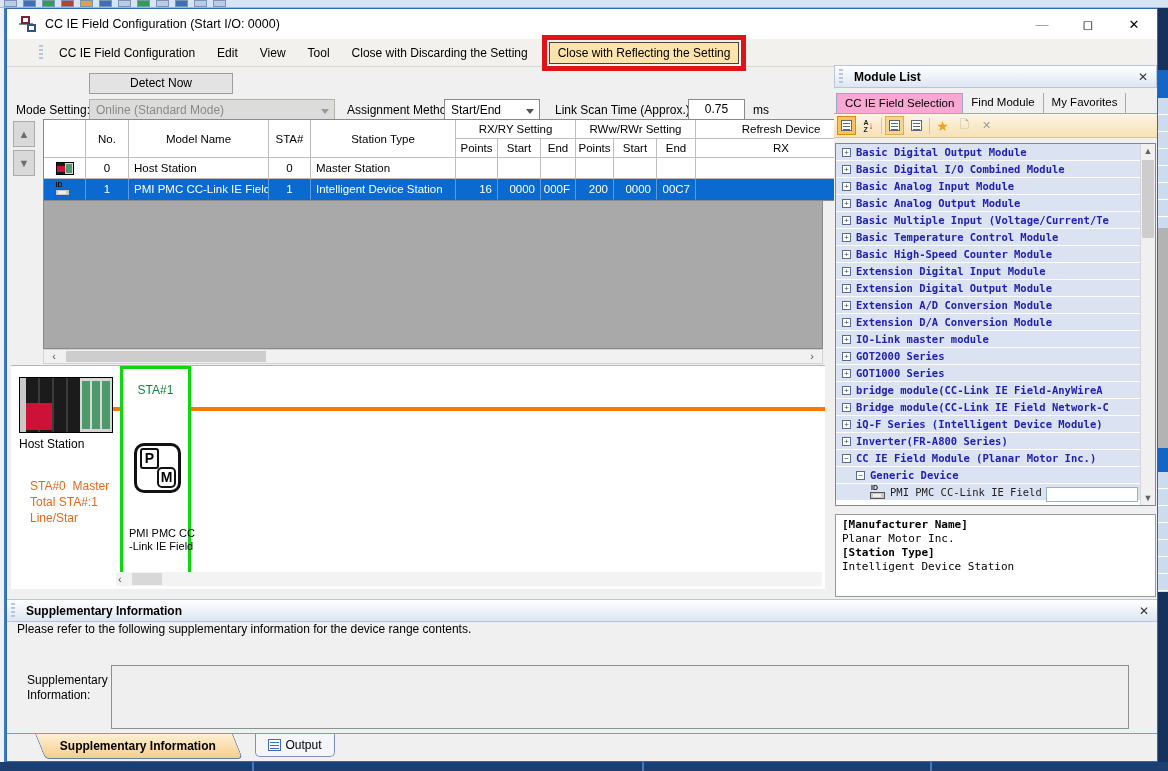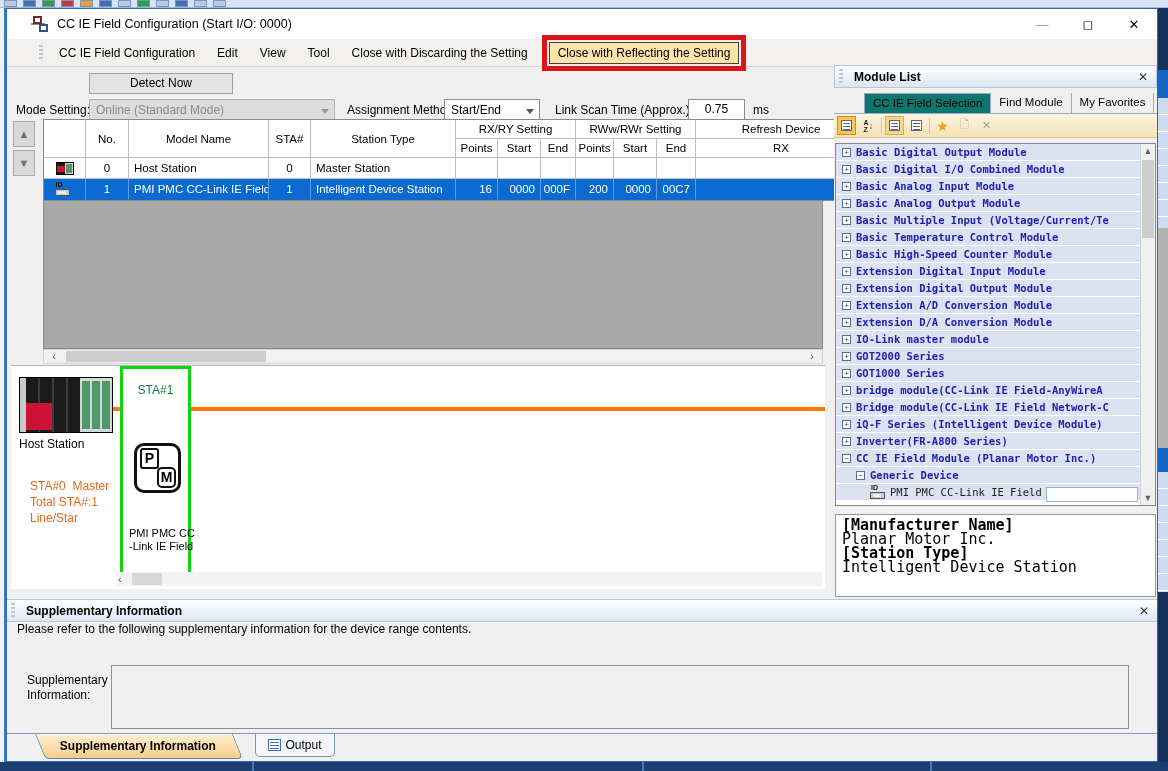--- a/index.html
+++ b/index.html
@@ -16,21 +16,21 @@
   .right-strip .b3{height:130px;background:repeating-linear-gradient(#ccdbee 0 16px,#ffffff 16px 17px)}
   .right-strip .b4{height:220px;background:#b3b3b3}.right-strip .b5{height:24px;background:#1565c4}
   .right-strip .b6{height:120px;background:repeating-linear-gradient(#ccdbee 0 16px,#ffffff 16px 17px)}
   .right-strip .b7{flex:1;background:#16325c}
   .bottom-strip { position:absolute; left:0; bottom:0; width:1168px; height:9px; background:#1c3e70; }
   .bottom-strip i { position:absolute; top:0; width:2px; height:9px; background:#4a79b8; }
 
   
   .dialog { position:absolute; left:6px; top:8px; width:1152px; height:754px; background:#f0f0f0; border:1px solid #2f69b3; }
 
-  .titlebar { position:absolute; left:0; top:0; right:0; height:30px; background:#ffffff; display:flex; align-items:center;padding-left:12px; }
+  .titlebar { position:absolute; left:0; top:0; right:0; height:30px; background:#ffffff; display:flex; align-items:center; }
   .app-icon { width:17px; height:16px; margin-left:12px; position:relative; }
   .app-icon .bx { position:absolute; border:2px solid #7a2430; background:#fff; }
   .app-icon .b1 { left:2px; top:0; width:9px; height:8px; }
   .app-icon .b2 { left:8px; top:8px; width:9px; height:8px; border-color:#34508c; }
   .app-icon .ln { position:absolute; left:0; top:7px; width:14px; height:2px; background:#888; }
   .title-text { margin-left:9px; font-size:12.5px; }
   .win-controls { margin-left:auto; display:flex; height:30px; }
   .win-btn { width:46px; height:30px; display:flex; align-items:center; justify-content:center; font-size:13px; }
   .win-btn.min { color:#9a9a9a; }
 
@@ -89,21 +89,21 @@
   .dscroll .la { position:absolute; left:2px; top:0; color:#555; font-size:11px; line-height:14px; }
   .dscroll .thumb { position:absolute; left:16px; top:1px; width:30px; height:12px; background:#d8d8d8; }
 
   
   .mpanel { position:absolute; left:827px; top:56px; width:323px; height:395px; background:#f0f0f0; }
   .phead { height:23px; background:linear-gradient(#ffffff,#dce6f3); border:1px solid #b9c6da; display:flex; align-items:center; }
   .phead .t { font-weight:bold; font-size:12px; margin-left:6px; }
   .phead .x { margin-left:auto; margin-right:8px; font-size:12px; color:#333; }
   .ptabs { display:flex; margin-top:5px; height:21px; border-bottom:1px solid #9aa9c6; padding-left:2px; font-size:11.5px; }
   .ptab { padding:3px 8px 0 8px; border-right:1px solid #9aa9c6; white-space:nowrap; }
-  .ptab.on { background:#0f766e; border:1px solid #9aa9c6; border-bottom:none;margin-left:28px; }
+  .ptab.on { background:#f9a8d4; border:1px solid #9aa9c6; border-bottom:none; }
   .ptools { height:24px; background:linear-gradient(#fdf4e2,#f6e2b6); border-bottom:1px solid #d9c79a; display:flex; align-items:center; gap:3px; padding-left:3px; }
   .mi { width:19px; height:19px; display:flex; align-items:center; justify-content:center; font-size:11px; }
   .mi.on { background:#f9c35e; border:1px solid #d98a1e; }
   .mi .sq { width:11px; height:11px; border:1px solid #58677f; background:#fff; position:relative; }
   .mi .sq:before { content:""; position:absolute; left:1px; top:2px; width:7px; height:1px; background:#58677f; box-shadow:0 3px 0 #58677f, 0 6px 0 #58677f; }
   .mi.az { font-size:7px; font-weight:bold; line-height:7px; color:#222; }
   .mi.az .rd { color:#d51b1b; font-size:10px; }
   .mi.star { color:#f0a020; font-size:14px; }
   .mi.dim { color:#9a9a9a; }
   .sepv { width:1px; height:16px; background:#d9c79a; }
@@ -114,21 +114,21 @@
   .mrow.idr { font-weight:normal; color:#222; }
   .id-icon { width:16px; height:13px; position:relative; margin-right:4px; flex:none; }
   .id-icon .t { position:absolute; left:1px; top:-2px; font-size:7px; font-weight:bold; color:#111; font-family:"Liberation Sans",sans-serif; }
   .id-icon .b { position:absolute; left:0; bottom:0; width:15px; height:7px; background:#c9c9c9; border:1px solid #555; }
   .id-icon .b i { position:absolute; left:2px; top:1px; width:8px; height:3px; background:#efefef; display:block; }
   .vscroll { position:absolute; right:0; top:0; bottom:0; width:15px; background:#f0f0f0; border-left:1px solid #d5d5d5; }
   .vscroll .ua,.vscroll .da { position:absolute; left:0; width:14px; text-align:center; color:#606060; font-size:9px; }
   .vscroll .ua{top:2px}.vscroll .da{bottom:2px}
   .vscroll .thumb { position:absolute; left:1px; top:16px; width:12px; height:78px; background:#cdcdcd; }
   .edit-box { position:absolute; right:17px; top:343px; width:92px; height:15px; background:#fff; border:1px solid #9cb0cc; }
-  .minfo { margin:8px 1px 0 1px; height:83px; background:#fff; border:1px solid #999; padding:3px 6px; font-family:"DejaVu Sans Mono",monospace; font-size:15px; line-height:14px; }
+  .minfo { margin:8px 1px 0 1px; height:83px; background:#fff; border:1px solid #999; padding:3px 6px; font-family:"DejaVu Sans Mono",monospace; font-size:11px; line-height:14px; }
   .minfo .b { font-weight:bold; }
 
   
   .spanel { position:absolute; left:0; top:590px; width:1150px; height:134px; background:#f0f0f0; }
   .spanel .phead { border-left:none; border-right:none; }
   .sline { margin-left:10px; font-size:12px; line-height:15px; }
   .sline.first { margin-top:6px; }
   .slabel { position:absolute; left:20px; top:74px; font-size:12px; line-height:15px; }
   .sbox { position:absolute; left:104px; top:66px; width:1018px; height:64px; background:#efefef; border:1px solid #8f8f8f; }
 

